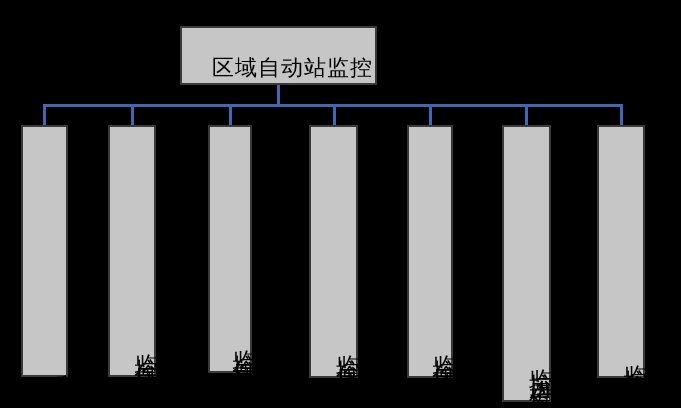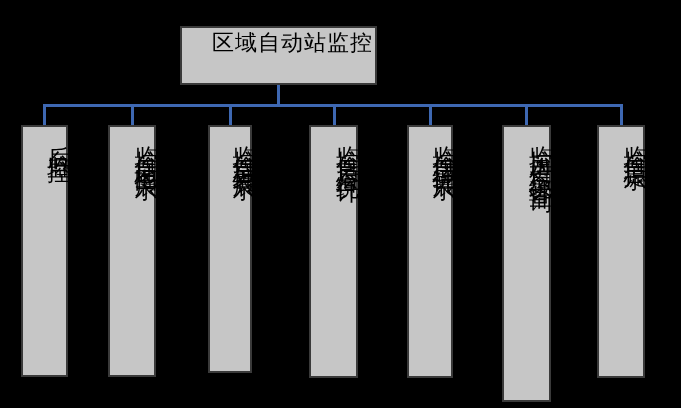--- a/index.html
+++ b/index.html
@@ -15,21 +15,21 @@
   }
   .line {
     position: absolute;
     background: #3e68b2;
   }
   .node {
     position: absolute;
     background: #c6c6c6;
     border: 2px solid #3a3a3a;
     display: flex;
-    align-items: flex-start;
+    align-items: flex-end;
     justify-content: center;
     text-align: center;
     padding-left: 28px;
   }
   .root-node {
     left: 180px; top: 26px;
     width: 197px; height: 59px;
     font-size: 22px;
     letter-spacing: 1px;
     white-space: nowrap;

